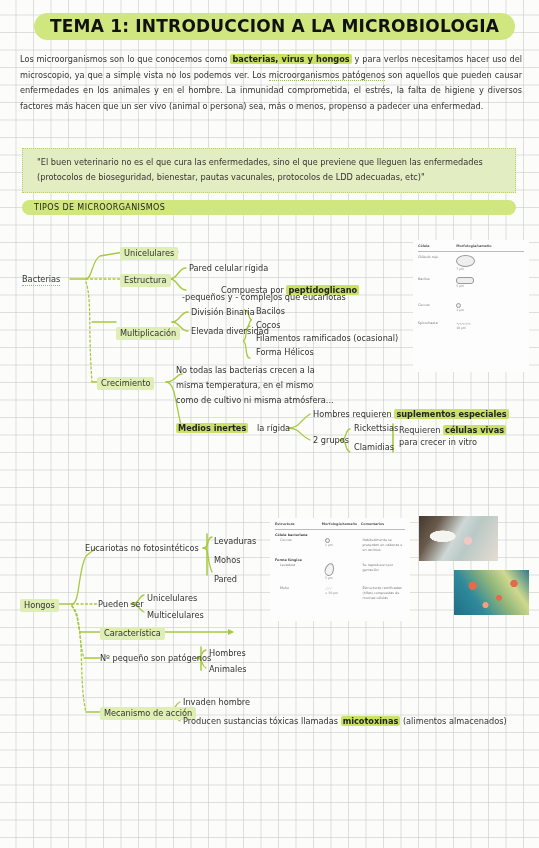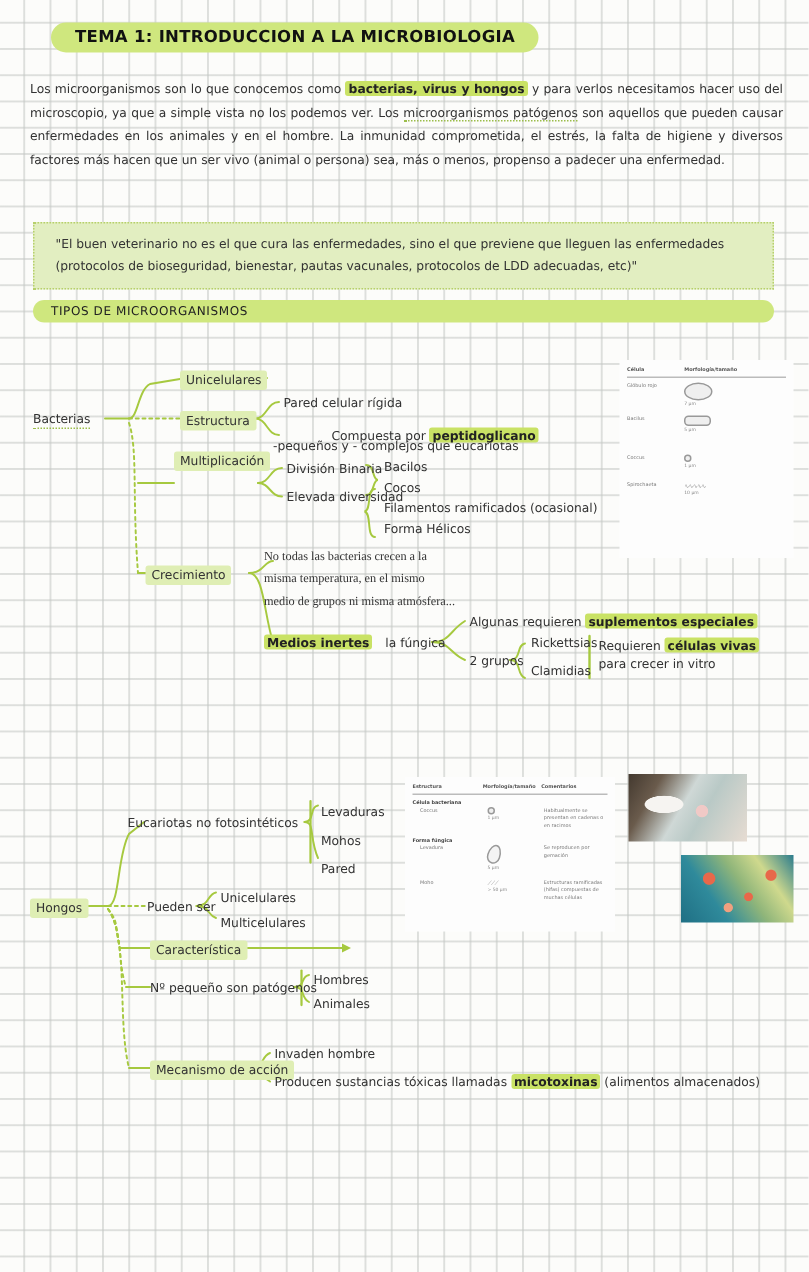--- a/index.html
+++ b/index.html
@@ -19,21 +19,21 @@
   .page{position:absolute;inset:0;}
 
   
   .title-wrap{position:absolute;left:34px;top:13px;}
   .title{
     display:inline-block;
     background:#cfe77e;
     border-radius:14px;
     padding:3px 16px 4px 16px;
     font-weight:bold;
-    font-size:11px;
+    font-size:17px;
     letter-spacing:0.2px;
     color:#111;
     font-family:"DejaVu Sans","Liberation Sans",sans-serif;
     white-space:nowrap;
   }
 
   
   .intro{
     position:absolute;left:20px;top:52px;width:502px;
     font-size:8.2px;line-height:15.5px;color:#333;
@@ -193,44 +193,44 @@
 
   <div class="node u" style="left:22px;top:274px;">Bacterias</div>
 
   <div class="node hl" style="left:120px;top:247px;">Unicelulares</div>
   <div class="node" style="left:182px;top:247px;margin-top:45px;">-pequeños y - complejos que eucariotas</div>
 
   <div class="node hl" style="left:120px;top:274px;">Estructura</div>
   <div class="node" style="left:189px;top:263px;">Pared celular rígida</div>
   <div class="node" style="left:189px;top:285px;margin-left:32px;"><span>Compuesta por </span><span class="mark">peptidoglicano</span></div>
 
-  <div class="node hl" style="left:116px;top:301px;">Multiplicación</div>
+  <div class="node hl" style="left:116px;top:327px;">Multiplicación</div>
   <div class="node" style="left:191px;top:307px;">División Binaria</div>
   <div class="node" style="left:191px;top:326px;">Elevada diversidad</div>
 
   <div class="multi" style="left:256px;top:305px;">
     <div>Bacilos</div>
     <div>Cocos</div>
     <div>Filamentos ramificados (ocasional)</div>
     <div>Forma Hélicos</div>
   </div>
 
   <div class="node hl" style="left:97px;top:377px;">Crecimiento</div>
-  <div class="multi" style="left:176px;top:363px;line-height:15px;font-family:Liberation Serif, serif;">
+  <div class="multi" style="left:176px;top:363px;line-height:15px;">
     <div>No todas las bacterias crecen a la</div>
     <div>misma temperatura, en el mismo</div>
-    <div>medio de grupos ni misma atmósfera...</div>
+    <div>como de cultivo ni misma atmósfera...</div>
   </div>
 
   <div class="node" style="left:176px;top:423px;">
     <span class="mark">Medios inertes</span>
-    <span style="margin-left:6px;">la fúngica</span>
-  </div>
-
-  <div class="node" style="left:313px;top:409px;"><span>Algunas requieren </span><span class="mark">suplementos especiales</span></div>
+    <span style="margin-left:6px;">la rígida</span>
+  </div>
+
+  <div class="node" style="left:313px;top:409px;"><span>Hombres requieren </span><span class="mark">suplementos especiales</span></div>
 
   <div class="node" style="left:313px;top:435px;">2 grupos</div>
 
   <div class="multi" style="left:354px;top:419px;line-height:19px;">
     <div>Rickettsias</div>
     <div>Clamidias</div>
   </div>
 
   <div class="multi" style="left:399px;top:424px;line-height:12px;">
     <div><span>Requieren </span><span class="mark">células vivas</span></div>

